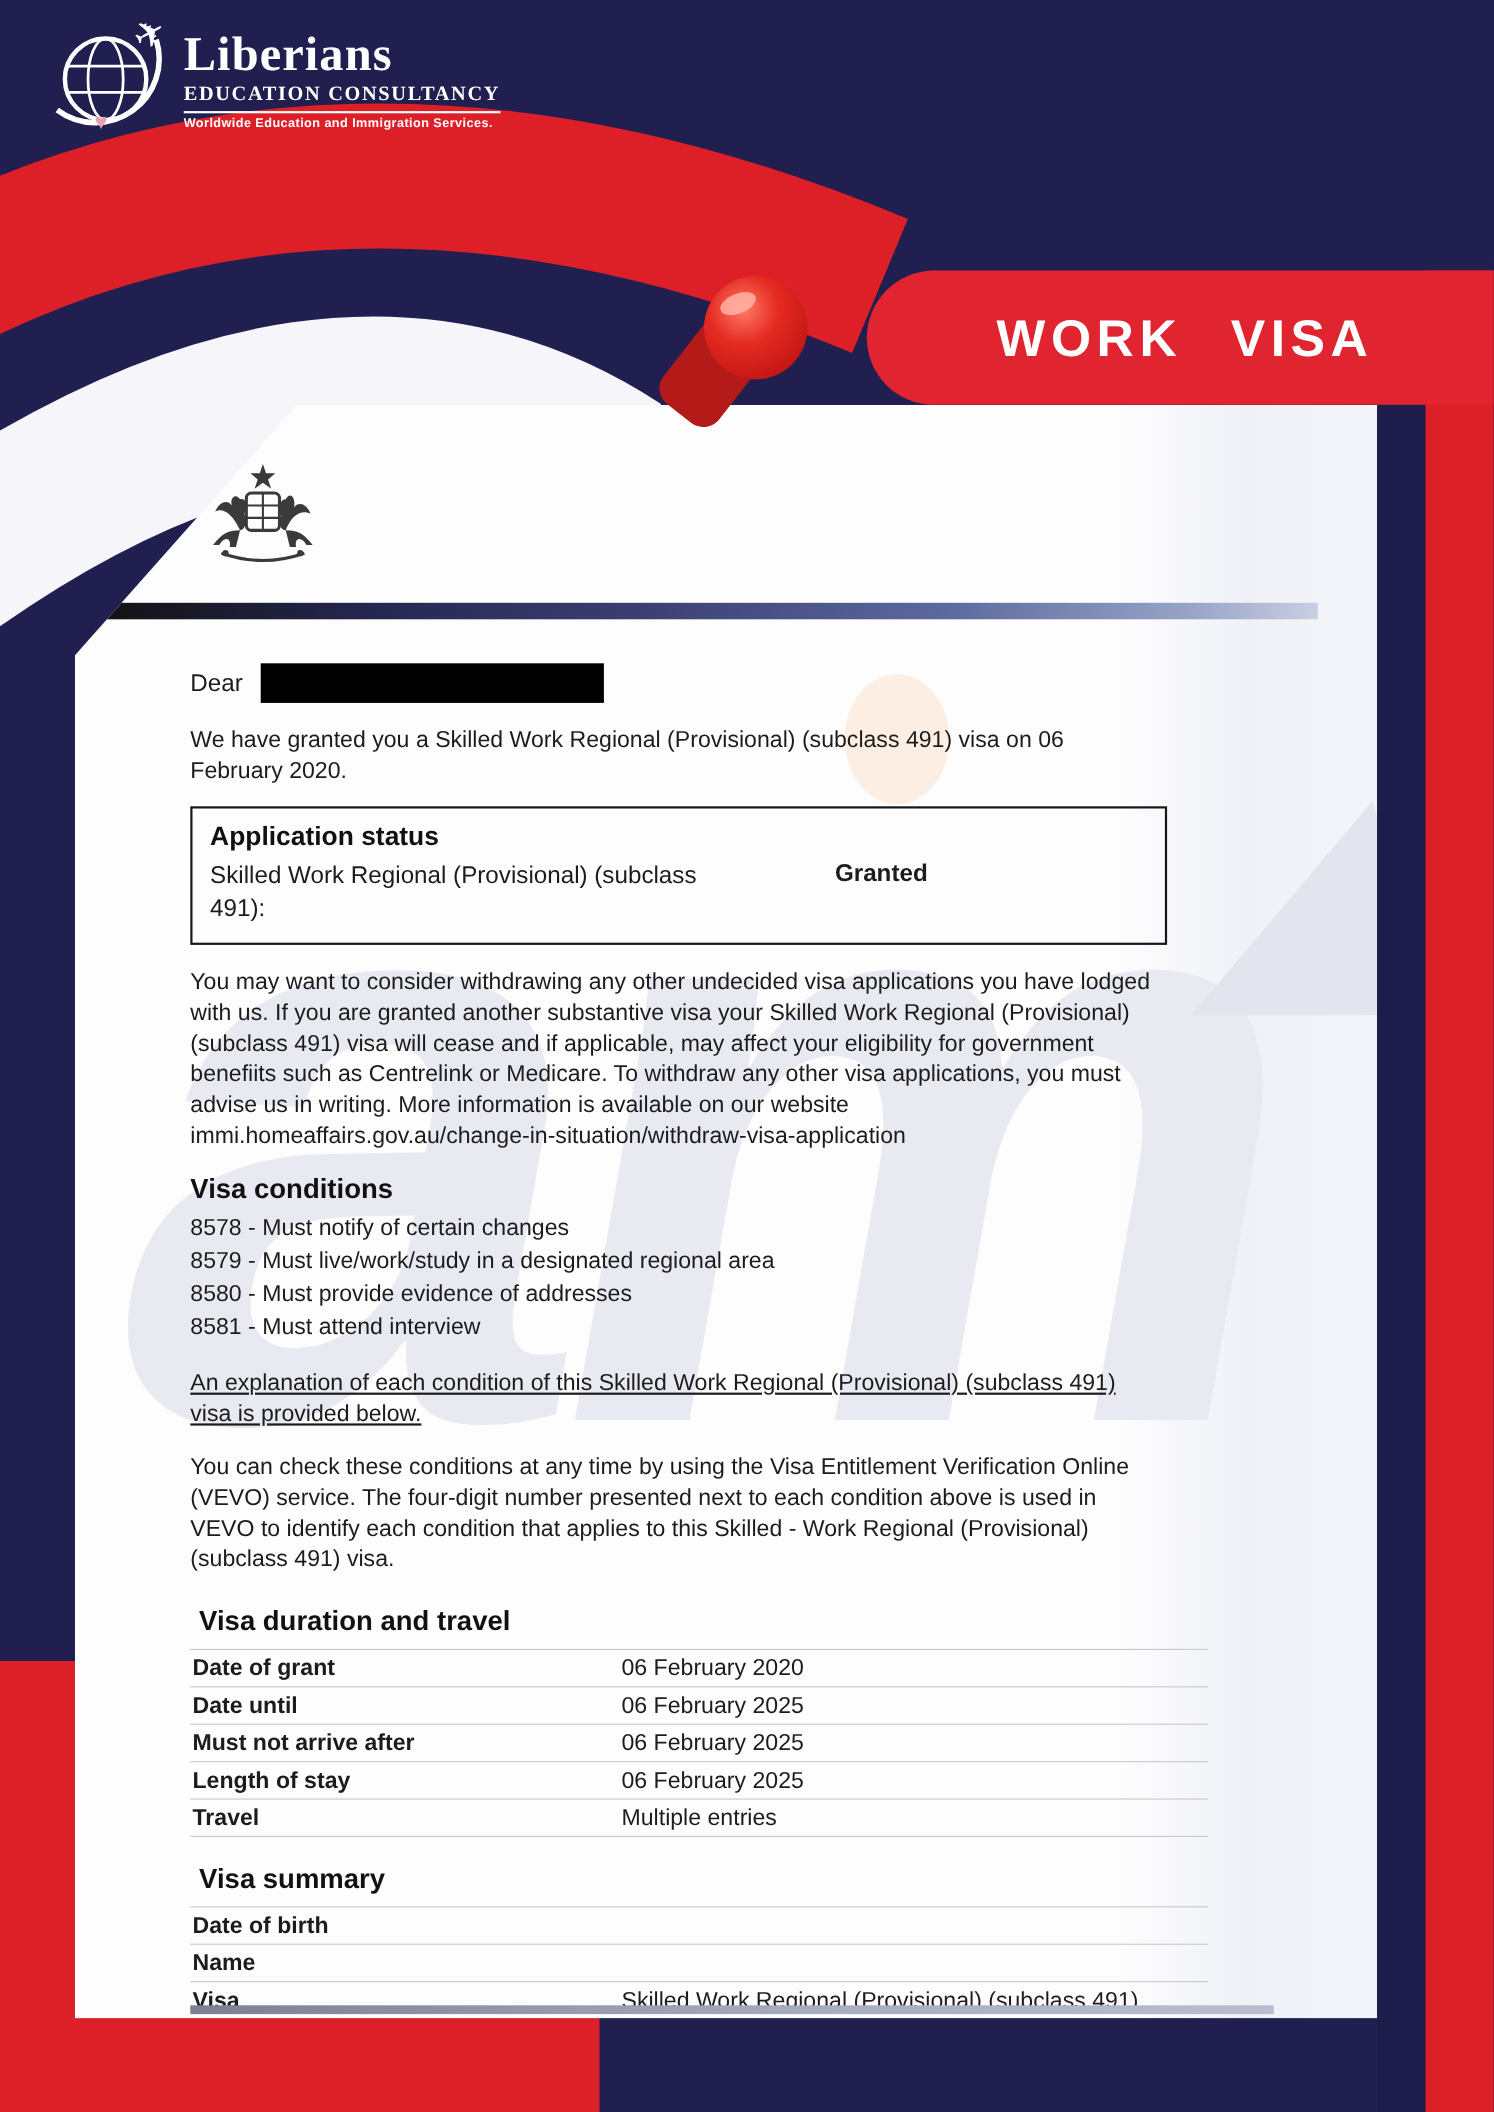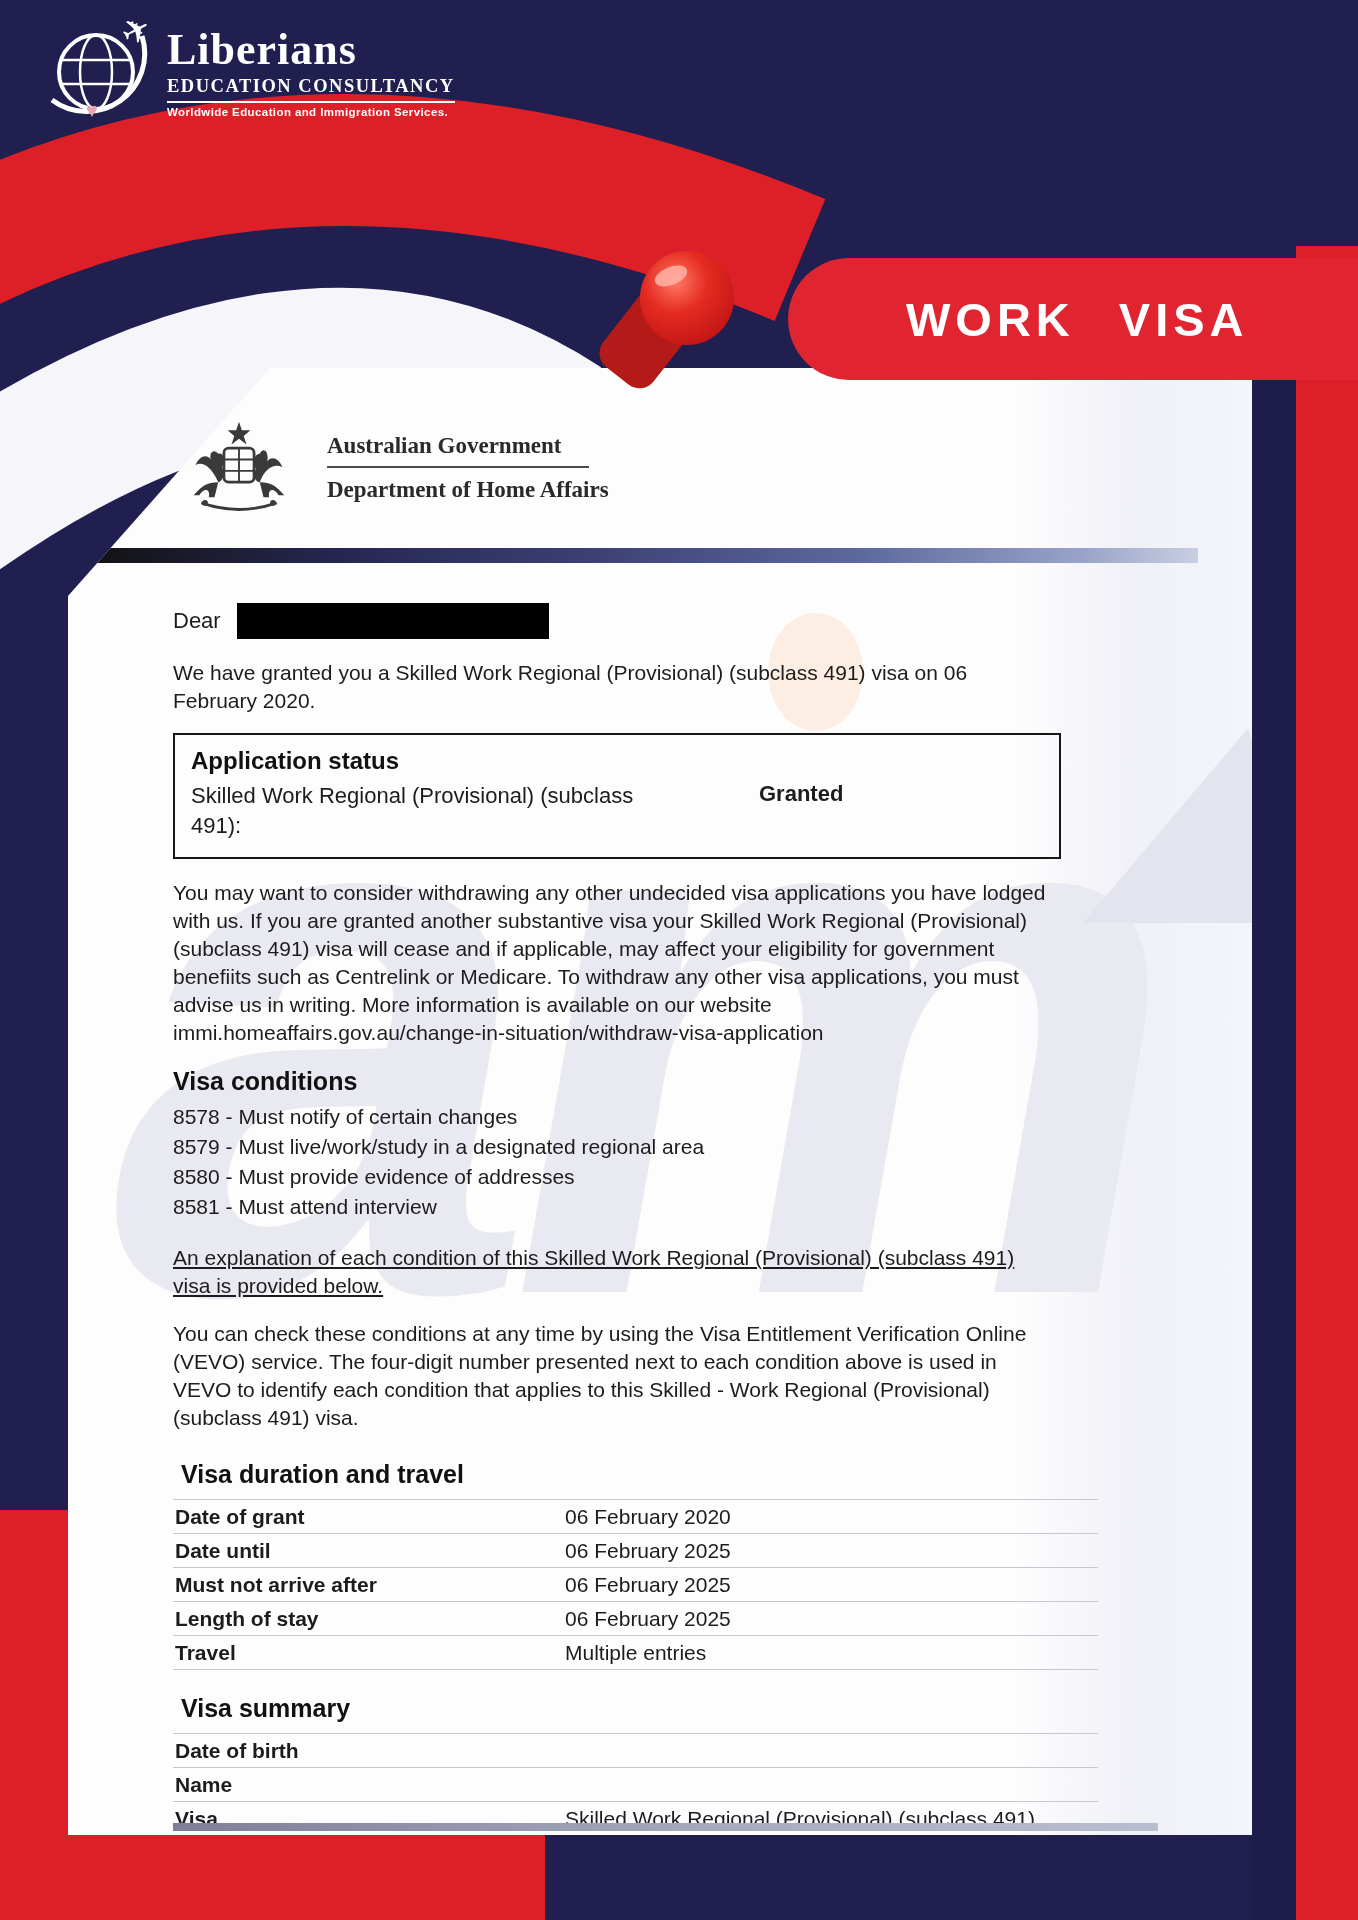--- a/index.html
+++ b/index.html
@@ -11,21 +11,21 @@
     font-family:"Liberation Sans",sans-serif;
   }
   
   .deco-svg{position:absolute;left:0;top:0;z-index:0;}
   
   .stripe-red-right{position:absolute;left:1296px;top:246px;width:62px;height:1674px;background:#dd1f28;z-index:1;}
   .stripe-navy-right{position:absolute;left:1252px;top:366px;width:44px;height:1554px;background:#1d1c4b;z-index:1;}
   .block-red-bottomleft{position:absolute;left:0;top:1510px;width:545px;height:410px;background:#dd1f28;z-index:1;}
   
   .banner{
-    position:absolute;left:788px;top:258px;width:570px;height:122px;
+    position:absolute;left:788px;top:246px;width:570px;height:122px;
     background:#e02430;border-radius:61px 0 0 61px;
     display:flex;align-items:center;z-index:5;
   }
   .banner-label{
     color:#ffffff;font-size:47px;font-weight:bold;
     letter-spacing:5px;word-spacing:26px;padding-left:118px;white-space:nowrap;
   }
   
   .pushpin{position:absolute;left:575px;top:210px;z-index:6;}
   
@@ -149,25 +149,20 @@
           <line x1="54" y1="46" x2="86" y2="46" stroke-width="2"></line>
           <line x1="54" y1="58" x2="86" y2="58" stroke-width="2"></line>
           <line x1="70" y1="34" x2="70" y2="70" stroke-width="2"></line>
           <path d="M48 70 C 40 52 30 48 24 52 C 28 42 36 40 40 46 C 38 38 44 34 48 40 C 54 38 56 48 52 54 C 56 62 52 70 48 70 L 44 86 L 38 86 C 40 76 32 76 28 84 L 22 84 C 30 74 36 70 48 70 Z" stroke="none"></path>
           <path d="M92 70 C 98 54 108 50 116 54 C 112 44 104 42 100 48 C 102 38 96 32 92 40 C 86 40 84 50 88 56 C 84 64 88 70 92 70 L 96 86 L 102 86 C 100 76 108 76 112 84 L 118 84 C 110 74 104 70 92 70 Z" stroke="none"></path>
           <path d="M30 92 Q 70 106 110 92" fill="none" stroke-width="3"></path>
           <circle cx="34" cy="92" r="3" stroke="none"></circle>
           <circle cx="106" cy="92" r="3" stroke="none"></circle>
         </g>
       </svg>
-      <div class="gov-text">
-        <div class="gov-line1">Australian Government</div>
-        <div class="gov-rule"></div>
-        <div class="gov-line2">Department of Home Affairs</div>
-      </div>
     </div>
 
     <div class="grad-bar"></div>
 
     <div class="dear-row">
       <span>Dear</span>
       <span class="redaction"></span>
     </div>
 
     <div class="para">We have granted you a Skilled Work Regional (Provisional) (subclass 491) visa on 06 February 2020.</div>

